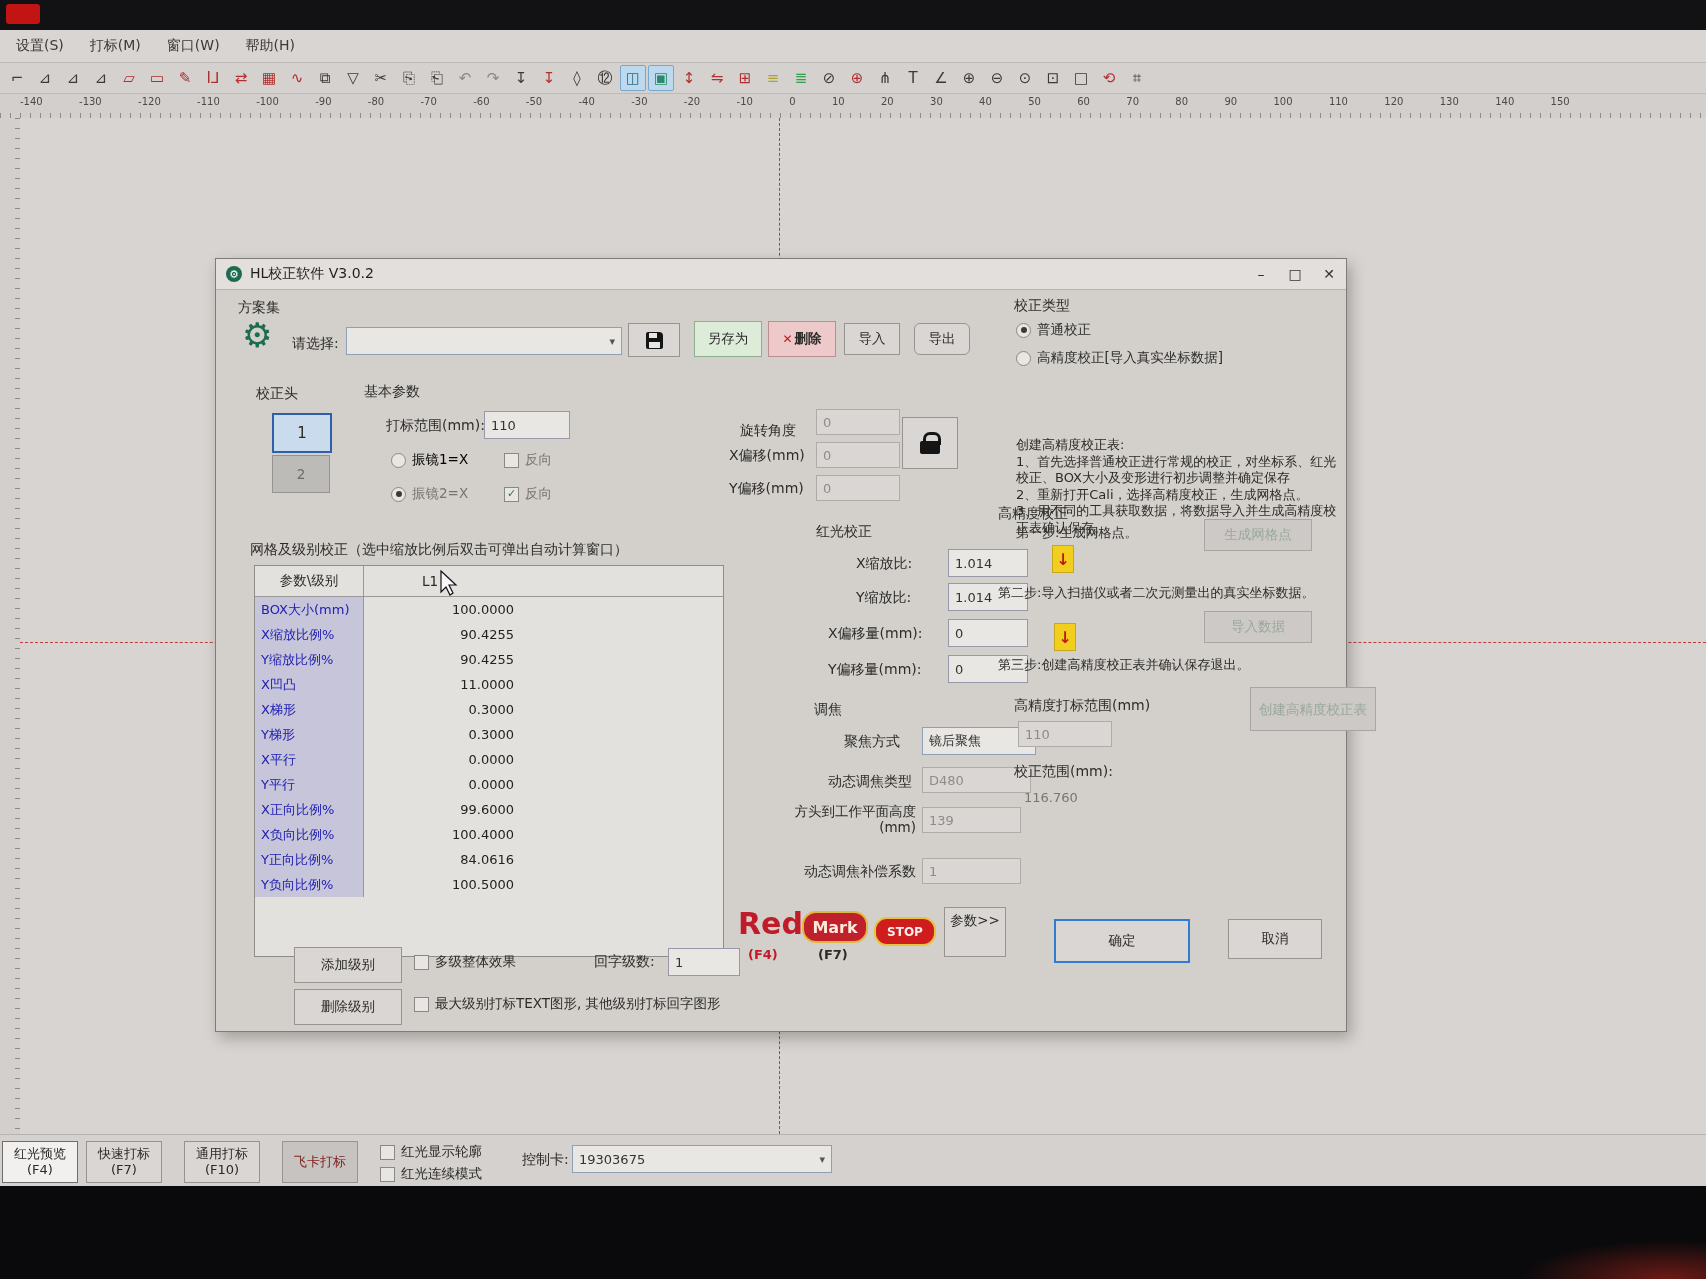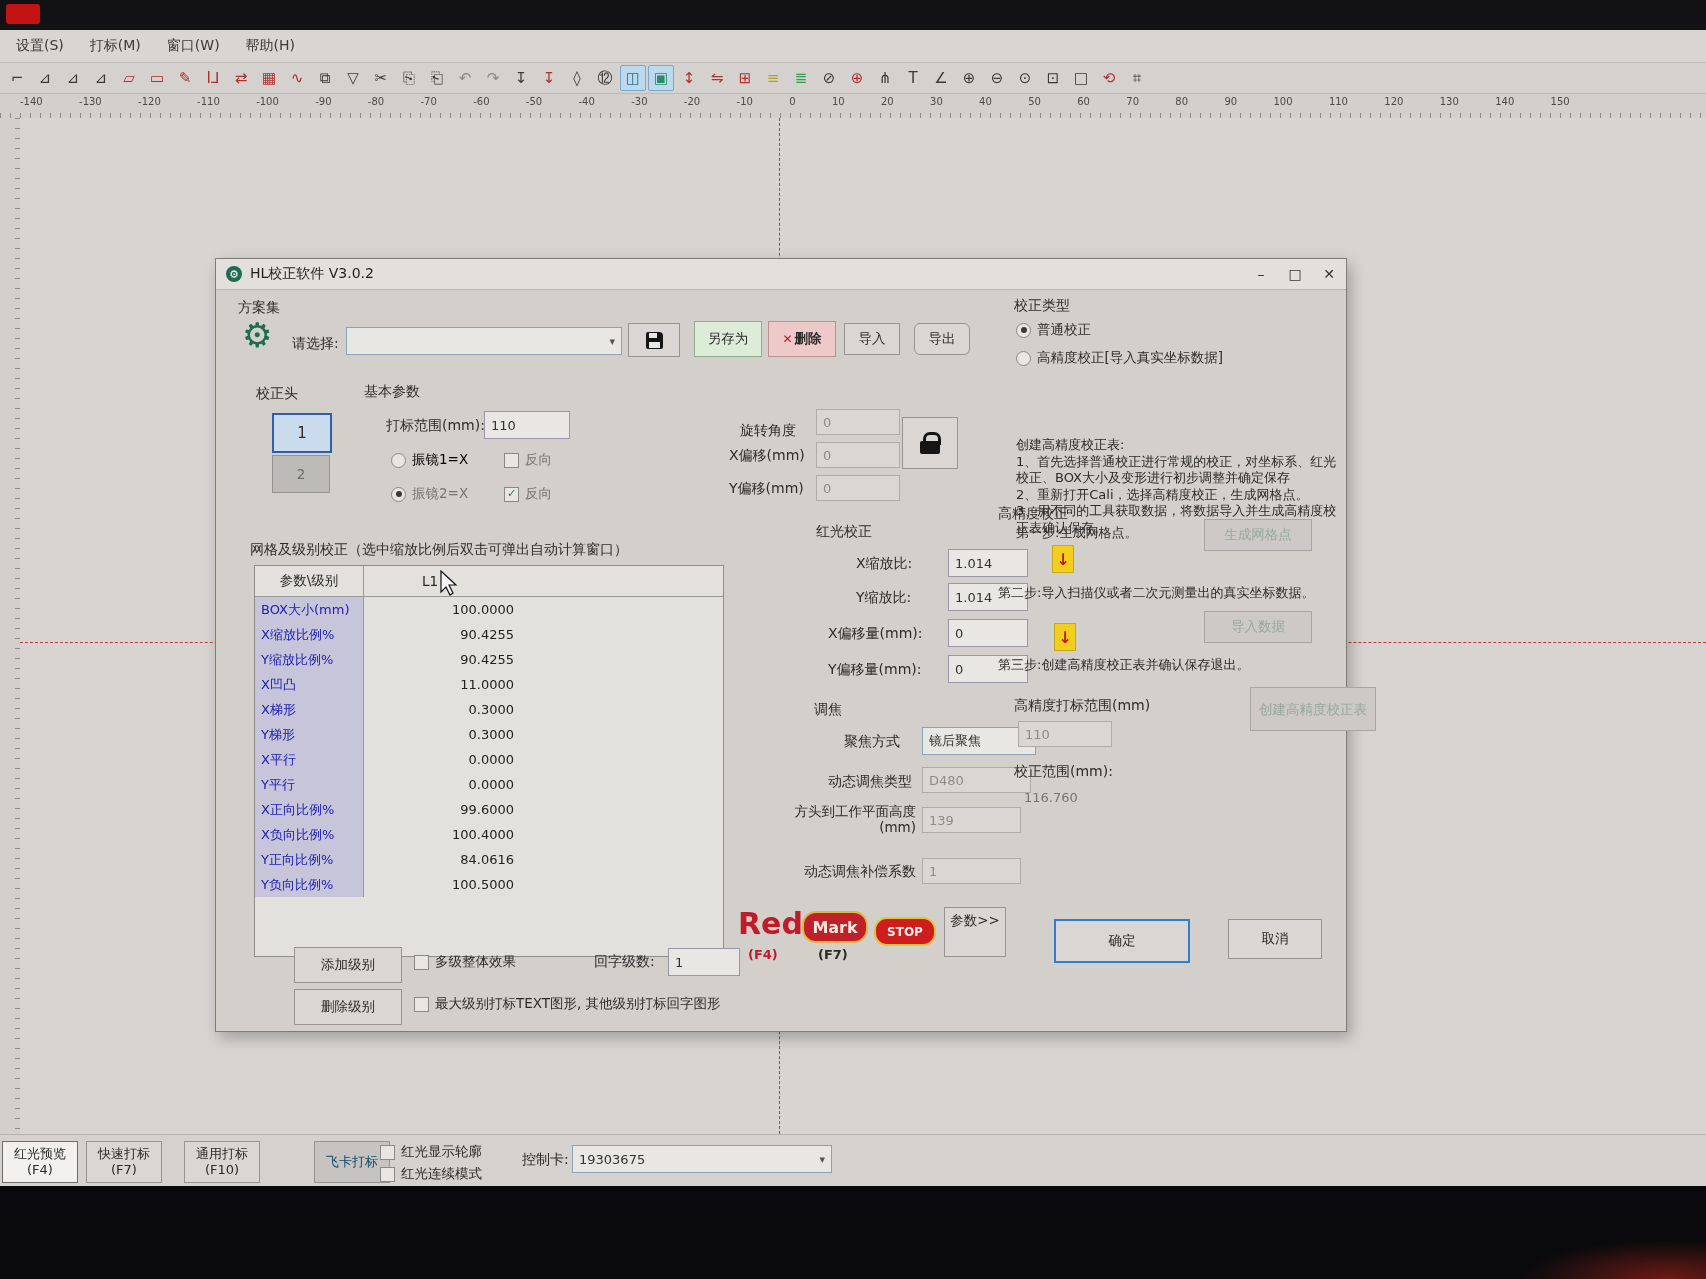--- a/index.html
+++ b/index.html
@@ -85,21 +85,21 @@
     color:#ffe9d9;font-size:16px;font-weight:bold;display:flex;align-items:center;justify-content:center;}
   #mark-key{font-size:13px;font-weight:bold;color:#2a2a28;}
   #stop-btn{width:58px;height:25px;background:#cf1d1d;border:2px solid #e8c23a;border-radius:13px;
     color:#ffecec;font-size:12px;font-weight:bold;display:flex;align-items:center;justify-content:center;}
   #ok-btn{border:2px solid #2f7cd0;}
   
   #bottom-toolbar{left:0;top:1104px;width:1706px;height:52px;background:#d4d1ce;border-top:1px solid #b5b2af;padding-left:45px;}
   .bb-btn{position:absolute;top:6px;height:40px;width:74px;background:#d9d6d3;border:1px solid #969390;
     font-size:13px;display:flex;flex-direction:column;align-items:center;justify-content:center;line-height:16px;}
   .bb-btn.active{background:#f2f0ee;border-color:#6f6c69;}
-  .bb-btn.disabled{color:#0c4a6e;background:#c6c3c0;margin-left:32px;}
+  .bb-btn.disabled{color:#7f1d1d;background:#c6c3c0;}
   #statusbar{left:0;top:1156px;width:1706px;height:30px;background:#cbc8c5;border-top:1px solid #b0adaa;
     font-size:13px;color:#3a3a38;}
   .dot{display:inline-block;width:12px;height:12px;border-radius:50%;background:#28b428;
     border:1px solid #1d8a1d;vertical-align:-2px;margin-right:5px;}
   #bottom-bezel{left:0;top:1186px;width:1706px;height:93px;background:#0a0a0c;}
   #bezel-glow{left:1520px;top:1240px;width:186px;height:39px;
     background:radial-gradient(ellipse at 80% 100%,rgba(190,40,30,.55),rgba(0,0,0,0) 70%);}
 </style>
 </head>
 <body>

